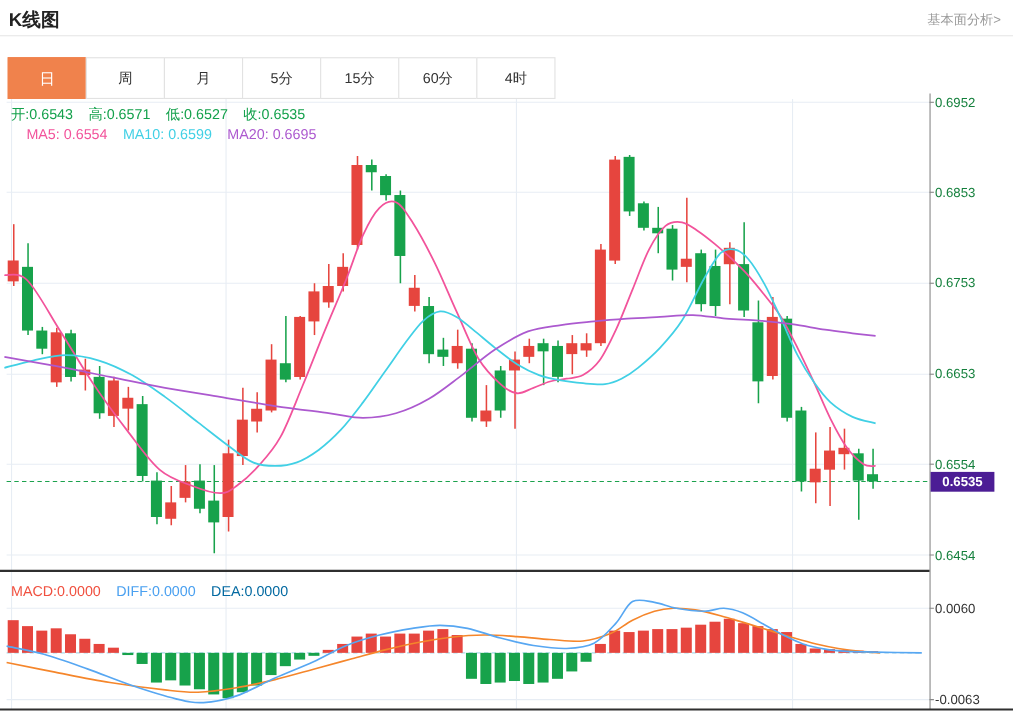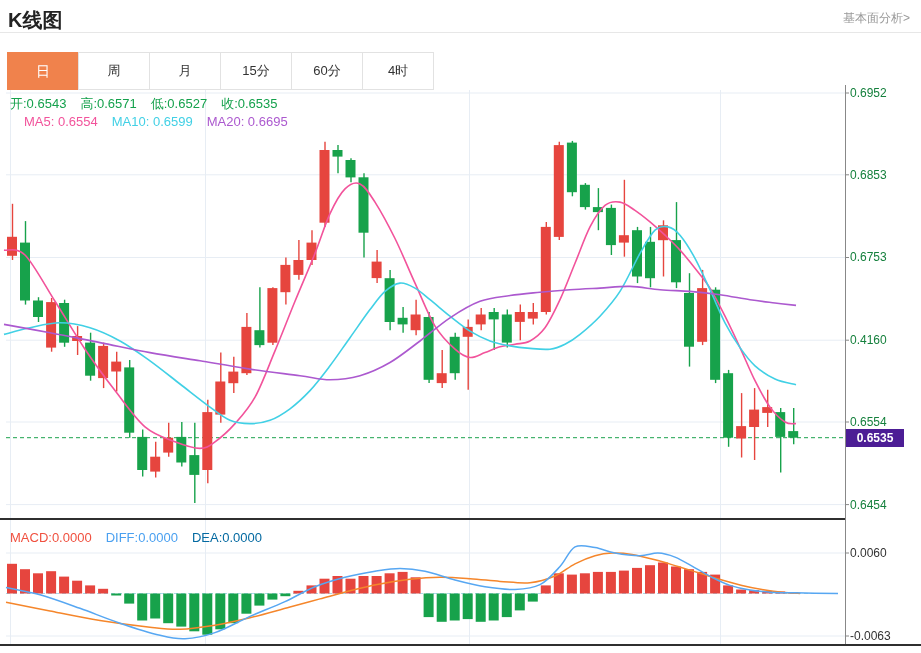--- a/index.html
+++ b/index.html
@@ -1,18 +1,18 @@
 <!DOCTYPE html>
 <html><head>
 <meta charset="utf-8">
 <style>
   html,body{margin:0;padding:0;background:#fff;}
   .page{position:relative;width:921px;height:653px;background:#fff;overflow:hidden;
         font-family:"Liberation Sans",sans-serif;-webkit-font-smoothing:antialiased;}
-  .hdr-title{position:absolute;left:8px;top:7px;font-size:20px;font-weight:bold;color:#222;}
+  .hdr-title{position:absolute;left:8px;top:7px;font-size:17px;font-weight:bold;color:#222;}
   .hdr-link{position:absolute;right:11px;top:10px;font-size:12px;color:#999;text-decoration:none;cursor:pointer;}
   .hdr-divider{position:absolute;left:0;top:32px;width:921px;height:1px;background:#e7e7e7;}
   .tabs{position:absolute;left:8px;top:52px;display:flex;}
   .tab{width:70px;height:36px;line-height:36px;text-align:center;font-size:13px;color:#333;
        background:#fff;border:1px solid #e2e2e2;margin-left:-1px;cursor:pointer;box-sizing:content-box;}
   .tab.active{background:#f0824c;border-color:#f0824c;color:#fff;font-size:14px;}
   .chart-wrap{position:absolute;left:0;top:0;width:786px;height:653px;}
   #chart-svg{position:absolute;left:0;top:0;}
   .legend-row{position:absolute;font-size:13px;white-space:nowrap;}
   .legend-row span{margin-right:14px;}
@@ -26,20 +26,21 @@
 
 <div class="page">
   <div class="hdr-title">K线图</div>
   <a class="hdr-link">基本面分析&gt;</a>
   <div class="hdr-divider"></div>
 
   <div class="tabs" id="tabs">
       <div class="tab active">日</div>
       <div class="tab">周</div>
       <div class="tab">月</div>
+      <div class="tab">5分</div>
       <div class="tab">15分</div>
       <div class="tab">60分</div>
       <div class="tab">4时</div>
     </div>
 
   <div class="chart-wrap">
     <svg id="chart-svg" width="921" height="653">
         <line x1="6" y1="93.0" x2="845" y2="93.0" stroke="#e7edf4" stroke-width="1"></line>
         <line x1="6" y1="174.8" x2="845" y2="174.8" stroke="#e7edf4" stroke-width="1"></line>
         <line x1="6" y1="257.5" x2="845" y2="257.5" stroke="#e7edf4" stroke-width="1"></line>
@@ -254,21 +255,21 @@
         <line x1="0" y1="519" x2="845" y2="519" stroke="#2f2f2f" stroke-width="2"></line>
         <line x1="0" y1="645" x2="921" y2="645" stroke="#2f2f2f" stroke-width="2"></line>
       </svg>
     <div class="legend-row" id="legend-ohlc" style="left:10px;top:95px;"><span style="color: rgb(20, 161, 76);">开:0.6543</span><span style="color: rgb(20, 161, 76);">高:0.6571</span><span style="color: rgb(20, 161, 76);">低:0.6527</span><span style="color: rgb(20, 161, 76);">收:0.6535</span></div>
     <div class="legend-row" id="legend-ma" style="left:24px;top:114px;"><span style="color: rgb(242, 83, 155);">MA5: 0.6554</span><span style="color: rgb(65, 208, 229);">MA10: 0.6599</span><span style="color: rgb(172, 89, 207);">MA20: 0.6695</span></div>
     <div class="legend-row" id="legend-macd" style="left:10px;top:530px;"><span style="color: rgb(240, 80, 63);">MACD:0.0000</span><span style="color: rgb(74, 160, 240);">DIFF:0.0000</span><span style="color: #0369a1;">DEA:0.0000</span></div>
     <div id="axis-layer">
         <div class="axis-label" style="top: 86px;">0.6952</div>
         <div class="axis-label" style="top: 167.833px;">0.6853</div>
         <div class="axis-label" style="top: 250.493px;">0.6753</div>
-        <div class="axis-label" style="top: 333.153px;">0.4160</div>
+        <div class="axis-label" style="top: 333.153px;">0.6653</div>
         <div class="axis-label" style="top: 414.987px;">0.6554</div>
         <div class="axis-label" style="top: 497.647px;">0.6454</div>
         <div class="macd-axis-label" style="top: 546.012px;">0.0060</div>
         <div class="macd-axis-label" style="top: 629.012px;">-0.0063</div>
         <div class="price-tag" style="top: 428.692px; background: #4c1d95;">0.6535</div>
       </div>
   </div>
 </div>
 
 </body></html>

